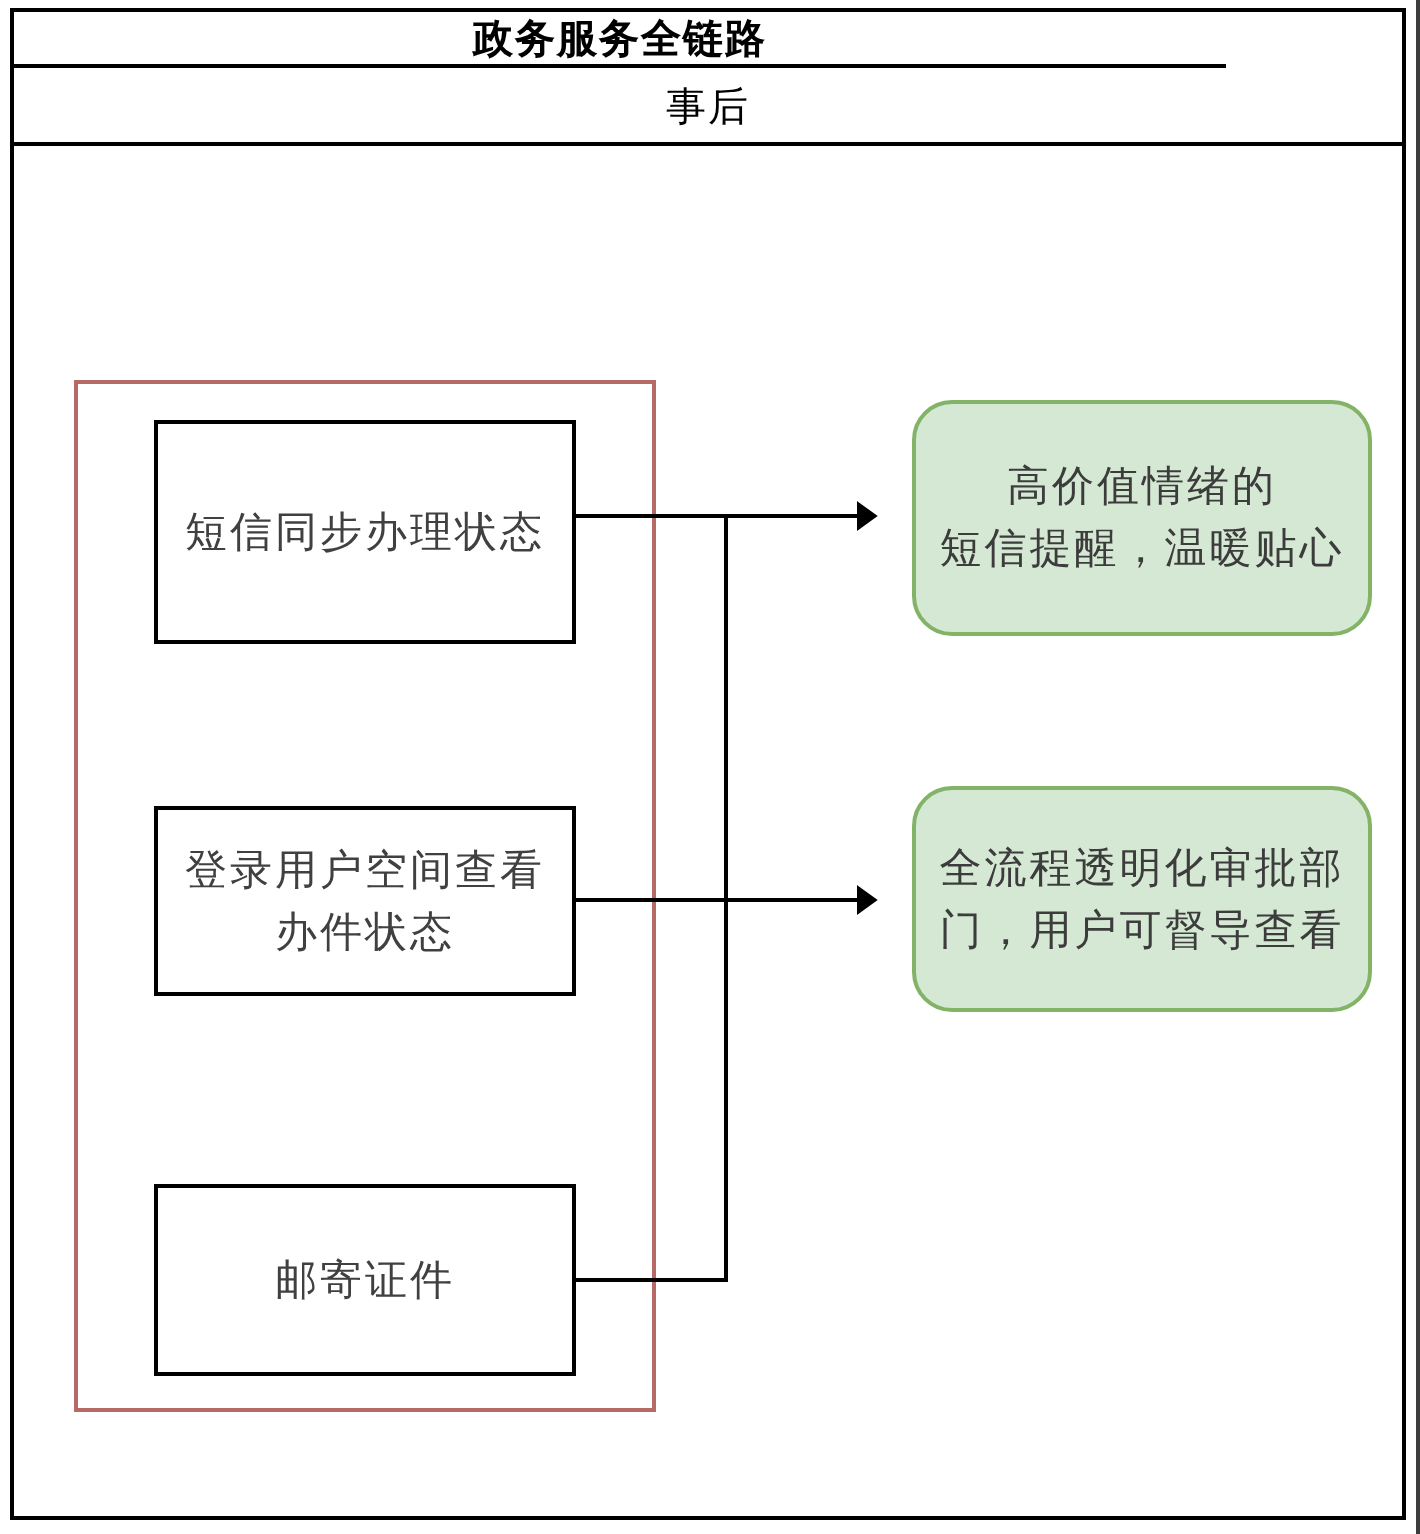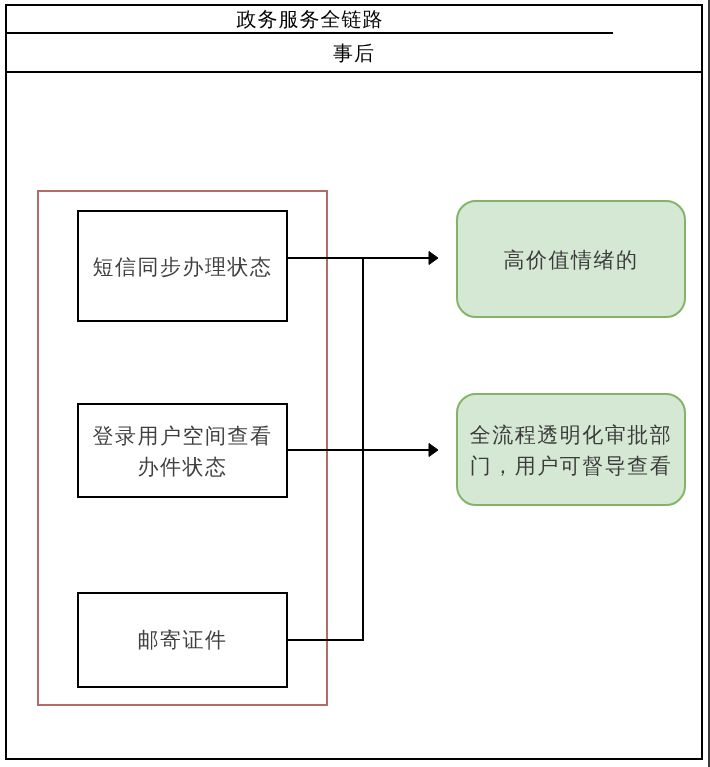--- a/index.html
+++ b/index.html
@@ -22,21 +22,21 @@
     width: 698px; height: 756px;
     border: 2px solid #000000;
     box-sizing: border-box;
   }
   .title-row {
     position: absolute;
     left: 7px; top: 6px;
     width: 606px; height: 28px;
     border-bottom: 2px solid #000000;
     display: flex; align-items: center; justify-content: center;
-    font-size: 20px; font-weight: normal; color: #000000;
+    font-size: 20px; font-weight: bold; color: #000000;
     letter-spacing: 1px;
     box-sizing: border-box;
   }
   .stage-row {
     position: absolute;
     left: 7px; top: 36px;
     width: 694px; height: 37px;
     border-bottom: 2px solid #000000;
     display: flex; align-items: center; justify-content: center;
     font-size: 20px; font-weight: normal; color: #000000;
@@ -62,21 +62,21 @@
     display: flex; flex-direction: column;
     align-items: center; justify-content: center;
     font-size: 21px; color: #404040;
     letter-spacing: 1.5px;
     line-height: 31px;
     text-align: center;
     z-index: 2;
   }
   .pbox-1 { left: 77px; top: 210px; height: 112px; }
   .pbox-2 { left: 77px; top: 403px; height: 95px; }
-  .pbox-3 { left: 77px; top: 592px; height: 96px; font-family: Liberation Serif, serif; }
+  .pbox-3 { left: 77px; top: 592px; height: 96px; }
   
   .gbox {
     position: absolute;
     width: 230px;
     background: #d5e8d4;
     border: 2px solid #82b366;
     border-radius: 20px;
     box-sizing: border-box;
     display: flex; flex-direction: column;
     align-items: center; justify-content: center;
@@ -138,20 +138,21 @@
     <span>登录用户空间查看</span>
     <span>办件状态</span>
   </div>
 
   <div class="pbox pbox-3">
     <span>邮寄证件</span>
   </div>
 
   <div class="gbox gbox-1">
     <span>高价值情绪的</span>
+    <span>短信提醒，温暖贴心</span>
   </div>
 
   <div class="gbox gbox-2">
     <span>全流程透明化审批部</span>
     <span>门，用户可督导查看</span>
   </div>
 
   <div class="right-edge"></div>
 
 </div>

